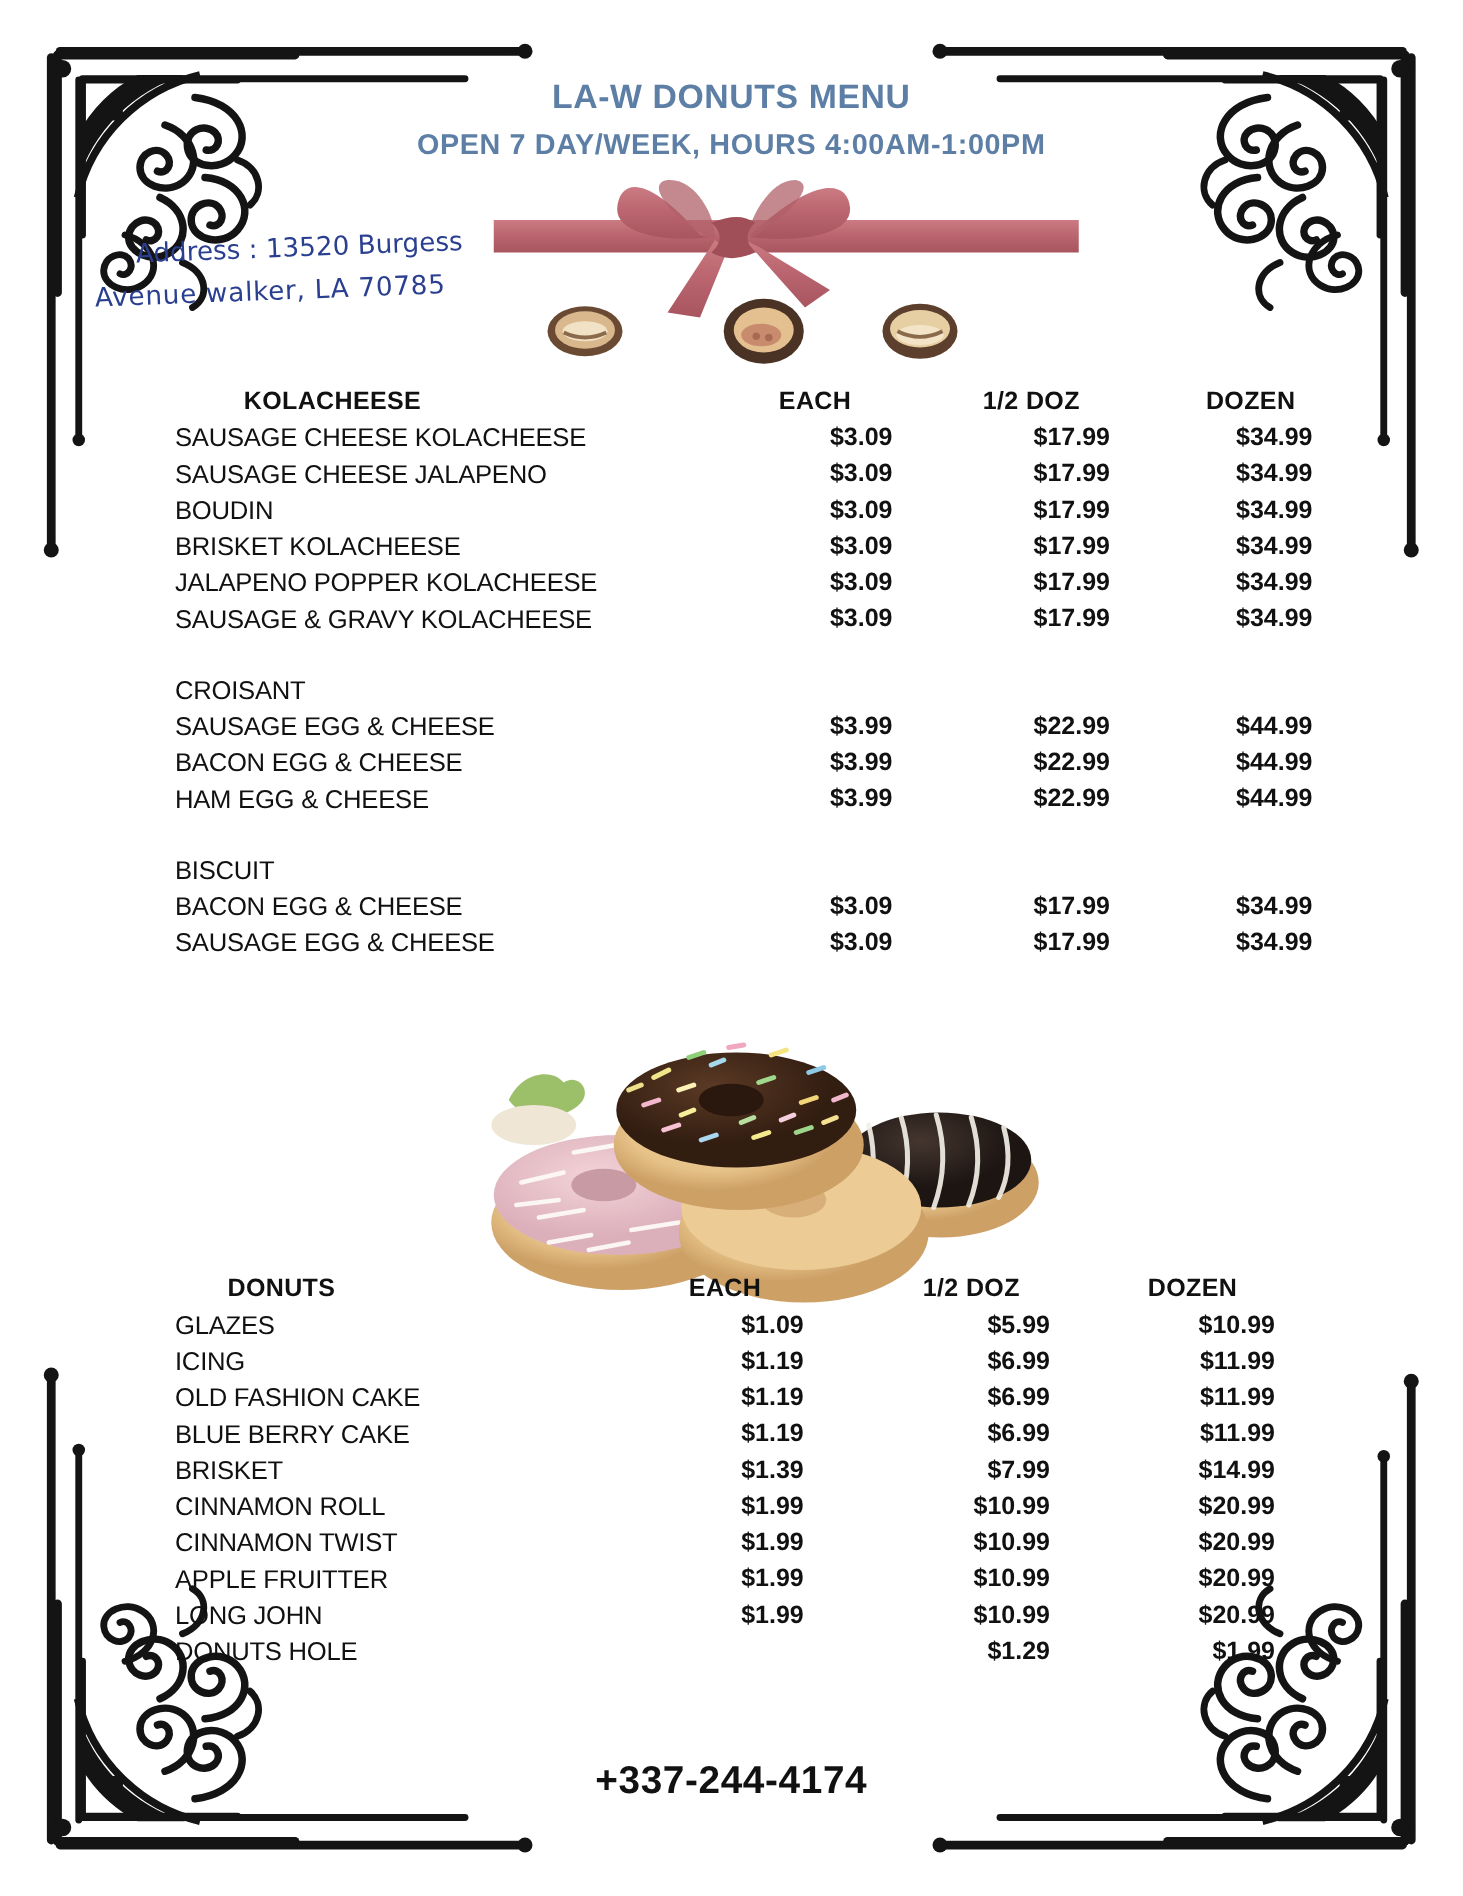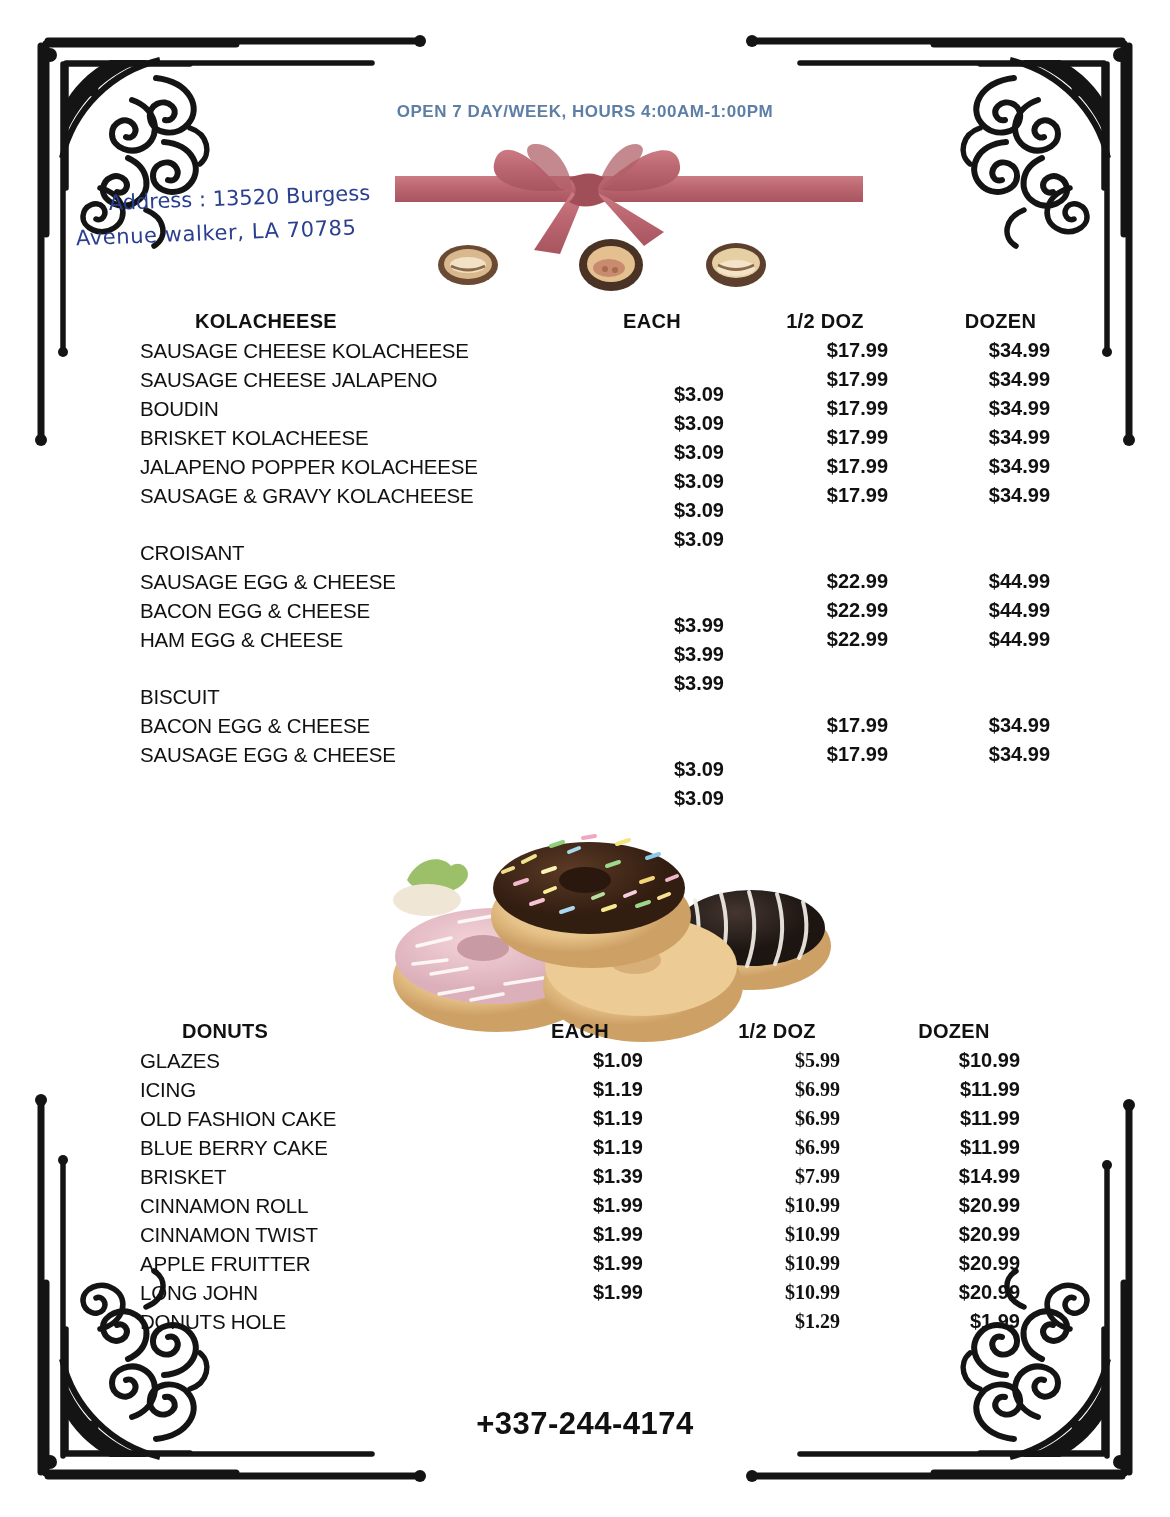--- a/index.html
+++ b/index.html
@@ -35,21 +35,21 @@
     color: #5d7fa6;
     font-weight: bold;
     letter-spacing: 0.5px;
   }
   #title {
     top: 62px;
     font-size: 27px;
   }
   #subtitle {
     top: 102px;
-    font-size: 17px;
+    font-size: 23px;
   }
 
   
   #address {
     position: absolute;
     left: 108px;
     top: 186px;
     width: 420px;
     color: #2a3f8f;
     font-family: "DejaVu Sans", sans-serif;
@@ -107,34 +107,34 @@
     font-weight: normal;
     color: #111;
     height: 29px;
     letter-spacing: -0.2px;
   }
   .spacer { height: 28px; }
 
   
   #table-top { left: 140px; top: 310px; width: 890px; }
   #table-top .c0 { left: 0; }
-  #table-top .p1 { left: 464px; width: 120px; margin-top: 44px; }
+  #table-top .p1 { left: 454px; width: 120px; }
   #table-top .p2 { left: 628px; width: 120px; }
   #table-top .p3 { left: 788px; width: 122px; }
   #table-top .h0 { left: 55px; }
   #table-top .h1 { left: 452px; width: 120px; text-align:center;}
   #table-top .h2 { left: 620px; width: 130px; text-align:center;}
   #table-top .h3 { left: 798px; width: 125px; text-align:center;}
 
   
   #table-bottom { left: 140px; top: 1020px; width: 890px; }
   #table-bottom .row { height: 29px; }
   #table-bottom .c0 { left: 0; }
   #table-bottom .p1 { left: 385px; width: 118px; }
-  #table-bottom .p2 { left: 578px; width: 122px; font-family: Liberation Serif, serif; }
+  #table-bottom .p2 { left: 578px; width: 122px; }
   #table-bottom .p3 { left: 755px; width: 125px; }
   #table-bottom .h0 { left: 42px; }
   #table-bottom .h1 { left: 380px; width: 120px; text-align:center;}
   #table-bottom .h2 { left: 572px; width: 130px; text-align:center;}
   #table-bottom .h3 { left: 750px; width: 128px; text-align:center;}
 
   
   #phone {
     position: absolute;
     left: 0; top: 1406px;
@@ -225,20 +225,21 @@
       <circle cx="752" cy="1476" r="6" fill="#141414" stroke="none"></circle>
       <line x1="800" y1="1454" x2="1104" y2="1454" stroke-width="5.5"></line>
 
       <circle cx="50" cy="55" r="7" fill="#141414" stroke="none"></circle>
       <circle cx="1120" cy="55" r="7" fill="#141414" stroke="none"></circle>
       <circle cx="50" cy="1462" r="7" fill="#141414" stroke="none"></circle>
       <circle cx="1120" cy="1462" r="7" fill="#141414" stroke="none"></circle>
     </g>
   </svg>
 
+  <div class="hdr" id="title">LA-W DONUTS MENU</div>
   <div class="hdr" id="subtitle">OPEN 7 DAY/WEEK, HOURS 4:00AM-1:00PM</div>
 
   <div id="ribbon-wrap">
     <svg width="1170" height="135" viewBox="0 0 1170 135">
       <defs>
         <linearGradient id="rb" x1="0" y1="0" x2="0" y2="1">
           <stop offset="0%" stop-color="#cb7b83"></stop>
           <stop offset="45%" stop-color="#bb6670"></stop>
           <stop offset="100%" stop-color="#a85560"></stop>
         </linearGradient>

